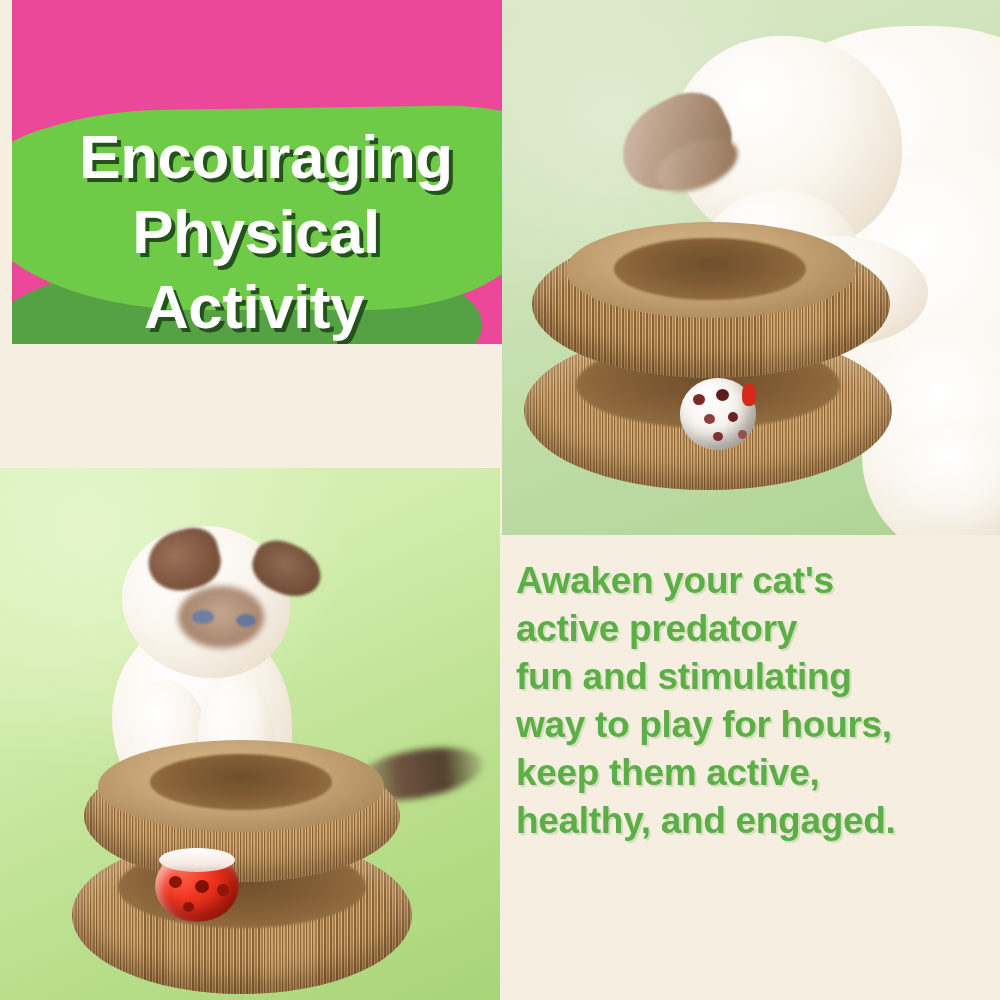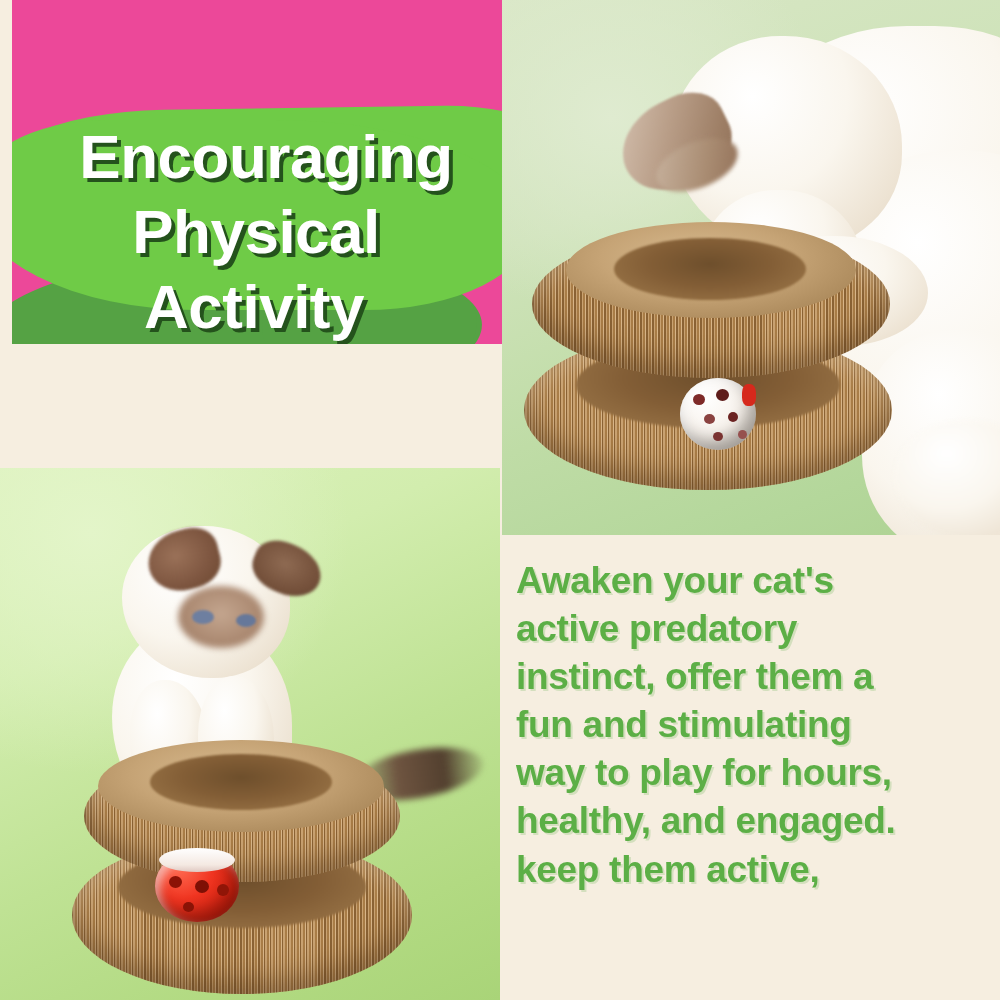--- a/index.html
+++ b/index.html
@@ -281,21 +281,20 @@
       <div class="ball-hole" style="left:28px; top:52px; width:11px; height:10px; background:#8A1306;"></div>
       <div style="position:absolute; left:4px; top:-2px; width:76px; height:24px;
            border-radius:50%; background:linear-gradient(180deg,#FFFFFF 0%,#F4E9E2 70%,#E0C9C2 100%);"></div>
     </div>
   </div>
 
   <div class="panel" id="panel-br">
     <div id="body-copy">
       <span class="bc-line">Awaken your cat's</span>
       <span class="bc-line">active predatory</span>
-      <span class="bc-line">instinct, offer them a</span>
       <span class="bc-line">fun and stimulating</span>
       <span class="bc-line">way to play for hours,</span>
+      <span class="bc-line">keep them active,</span>
       <span class="bc-line">healthy, and engaged.</span>
-      <span class="bc-line">keep them active,</span>
     </div>
   </div>
 
 </div>
 
 </body></html>

